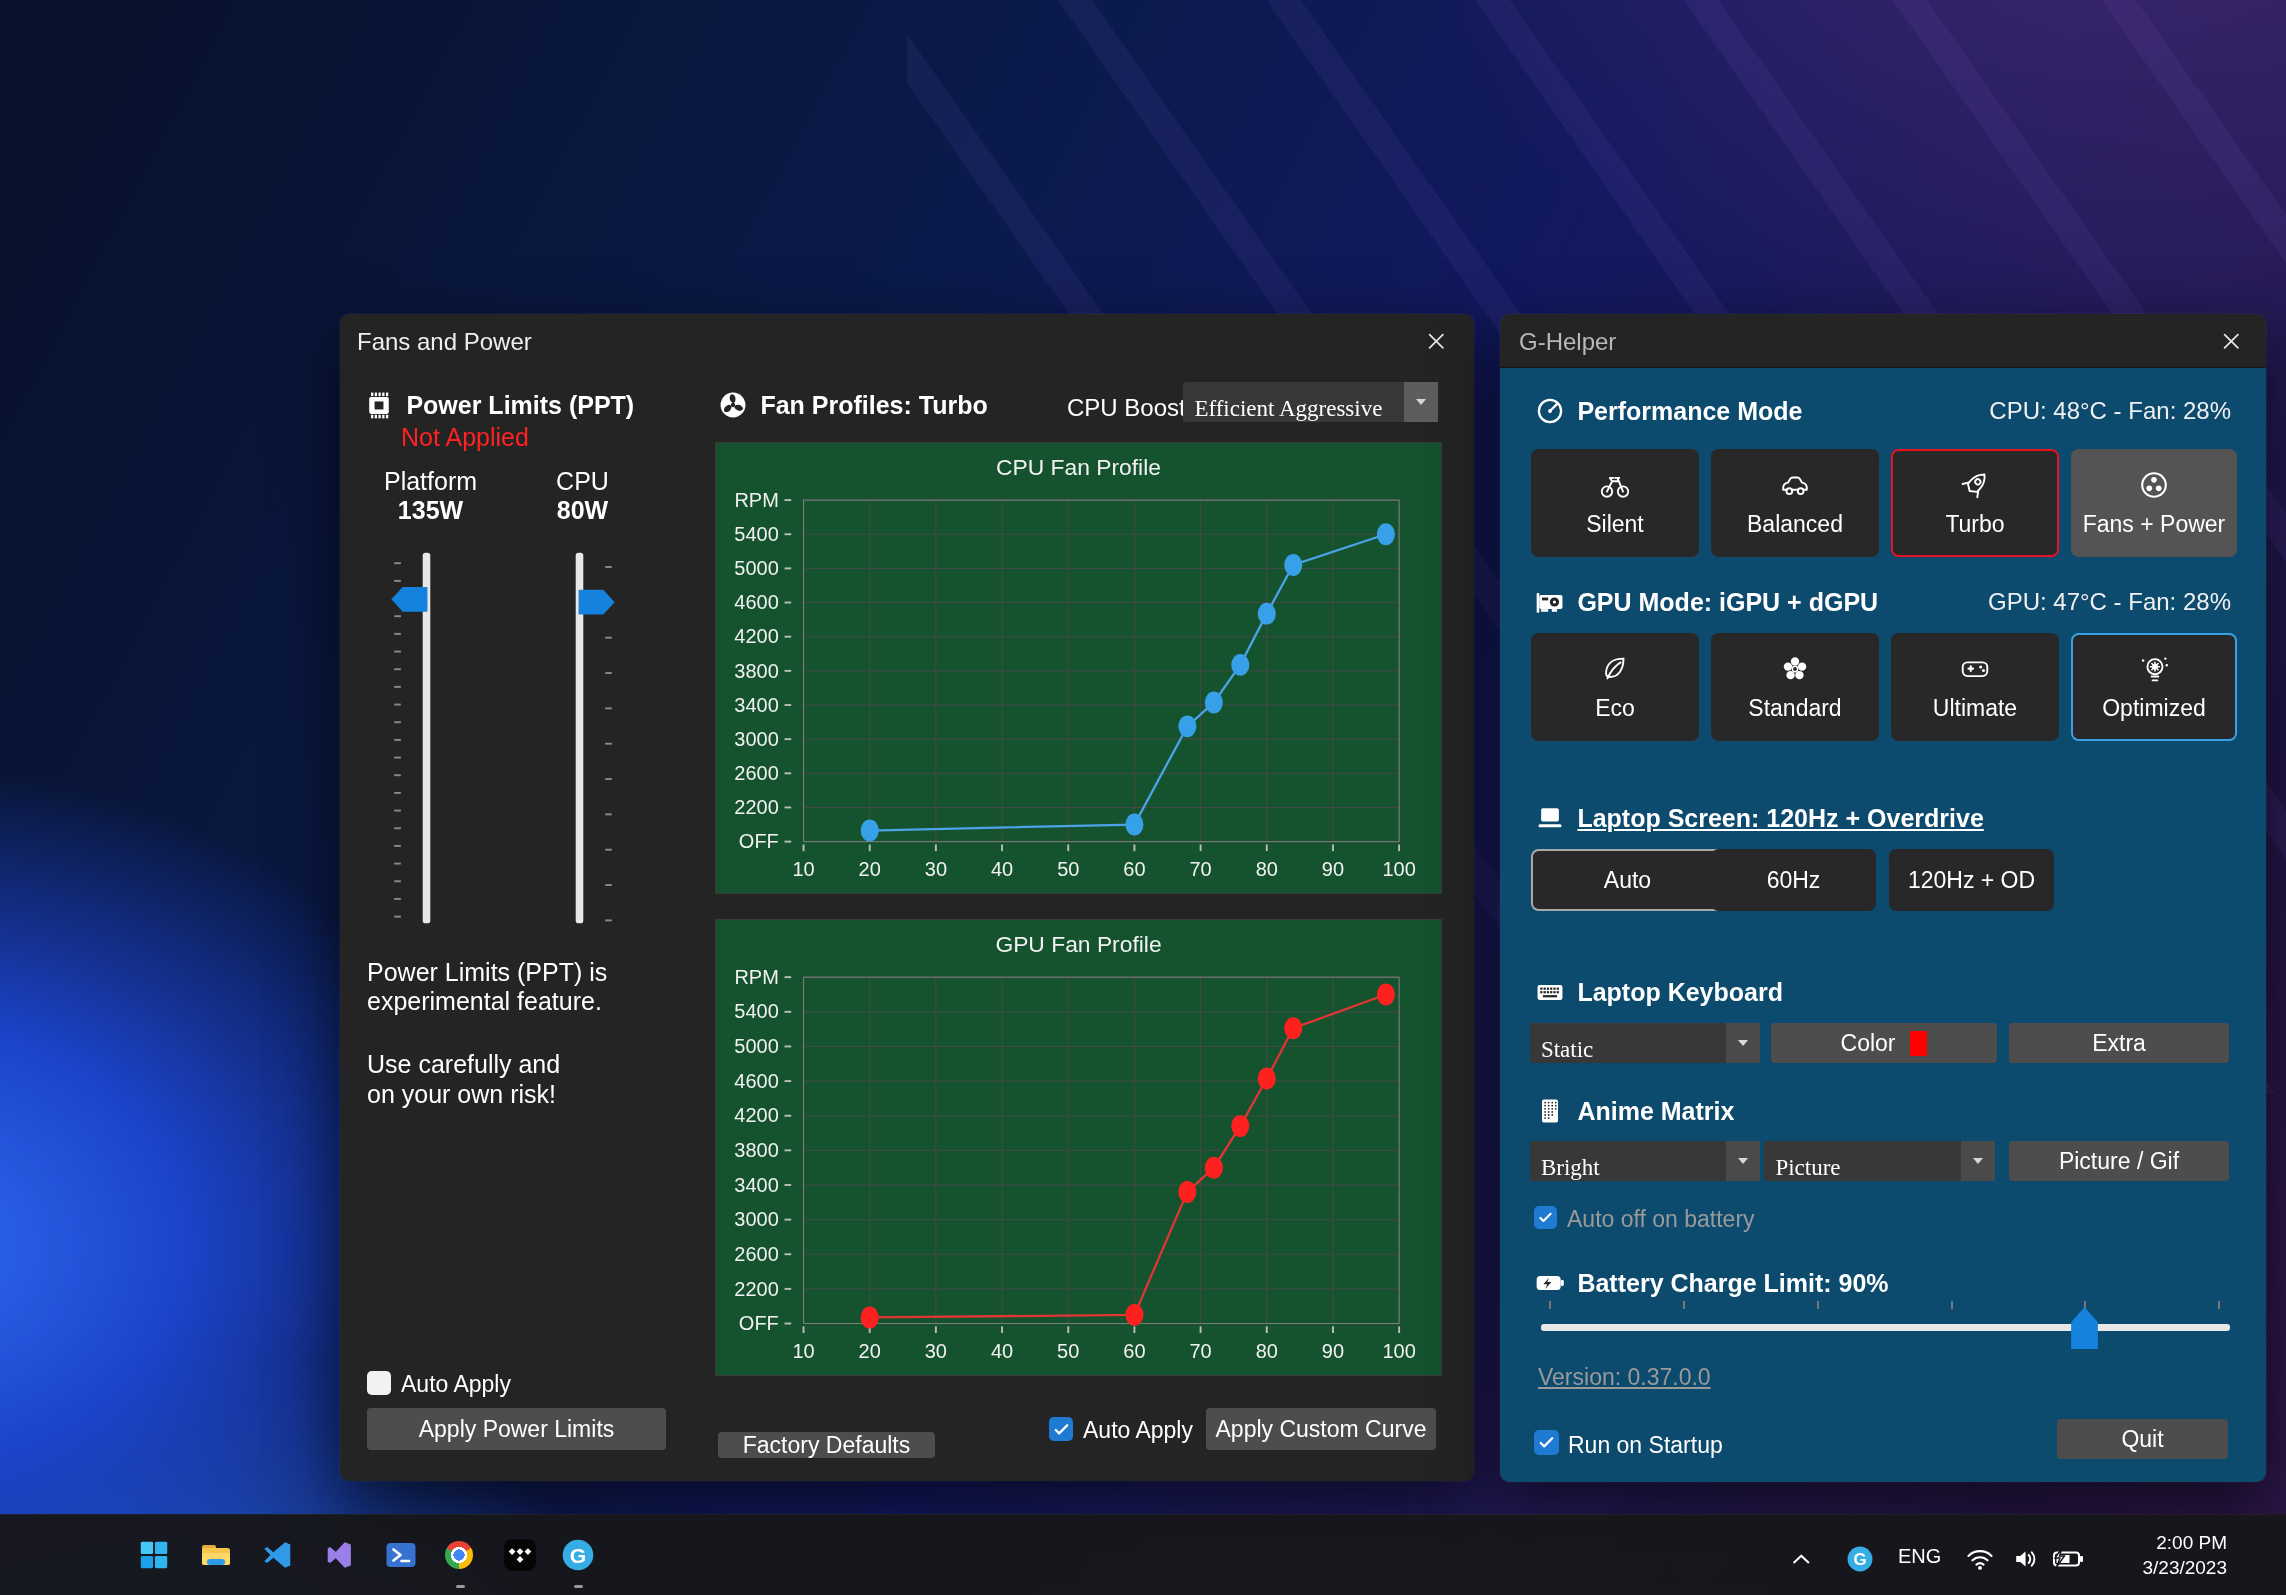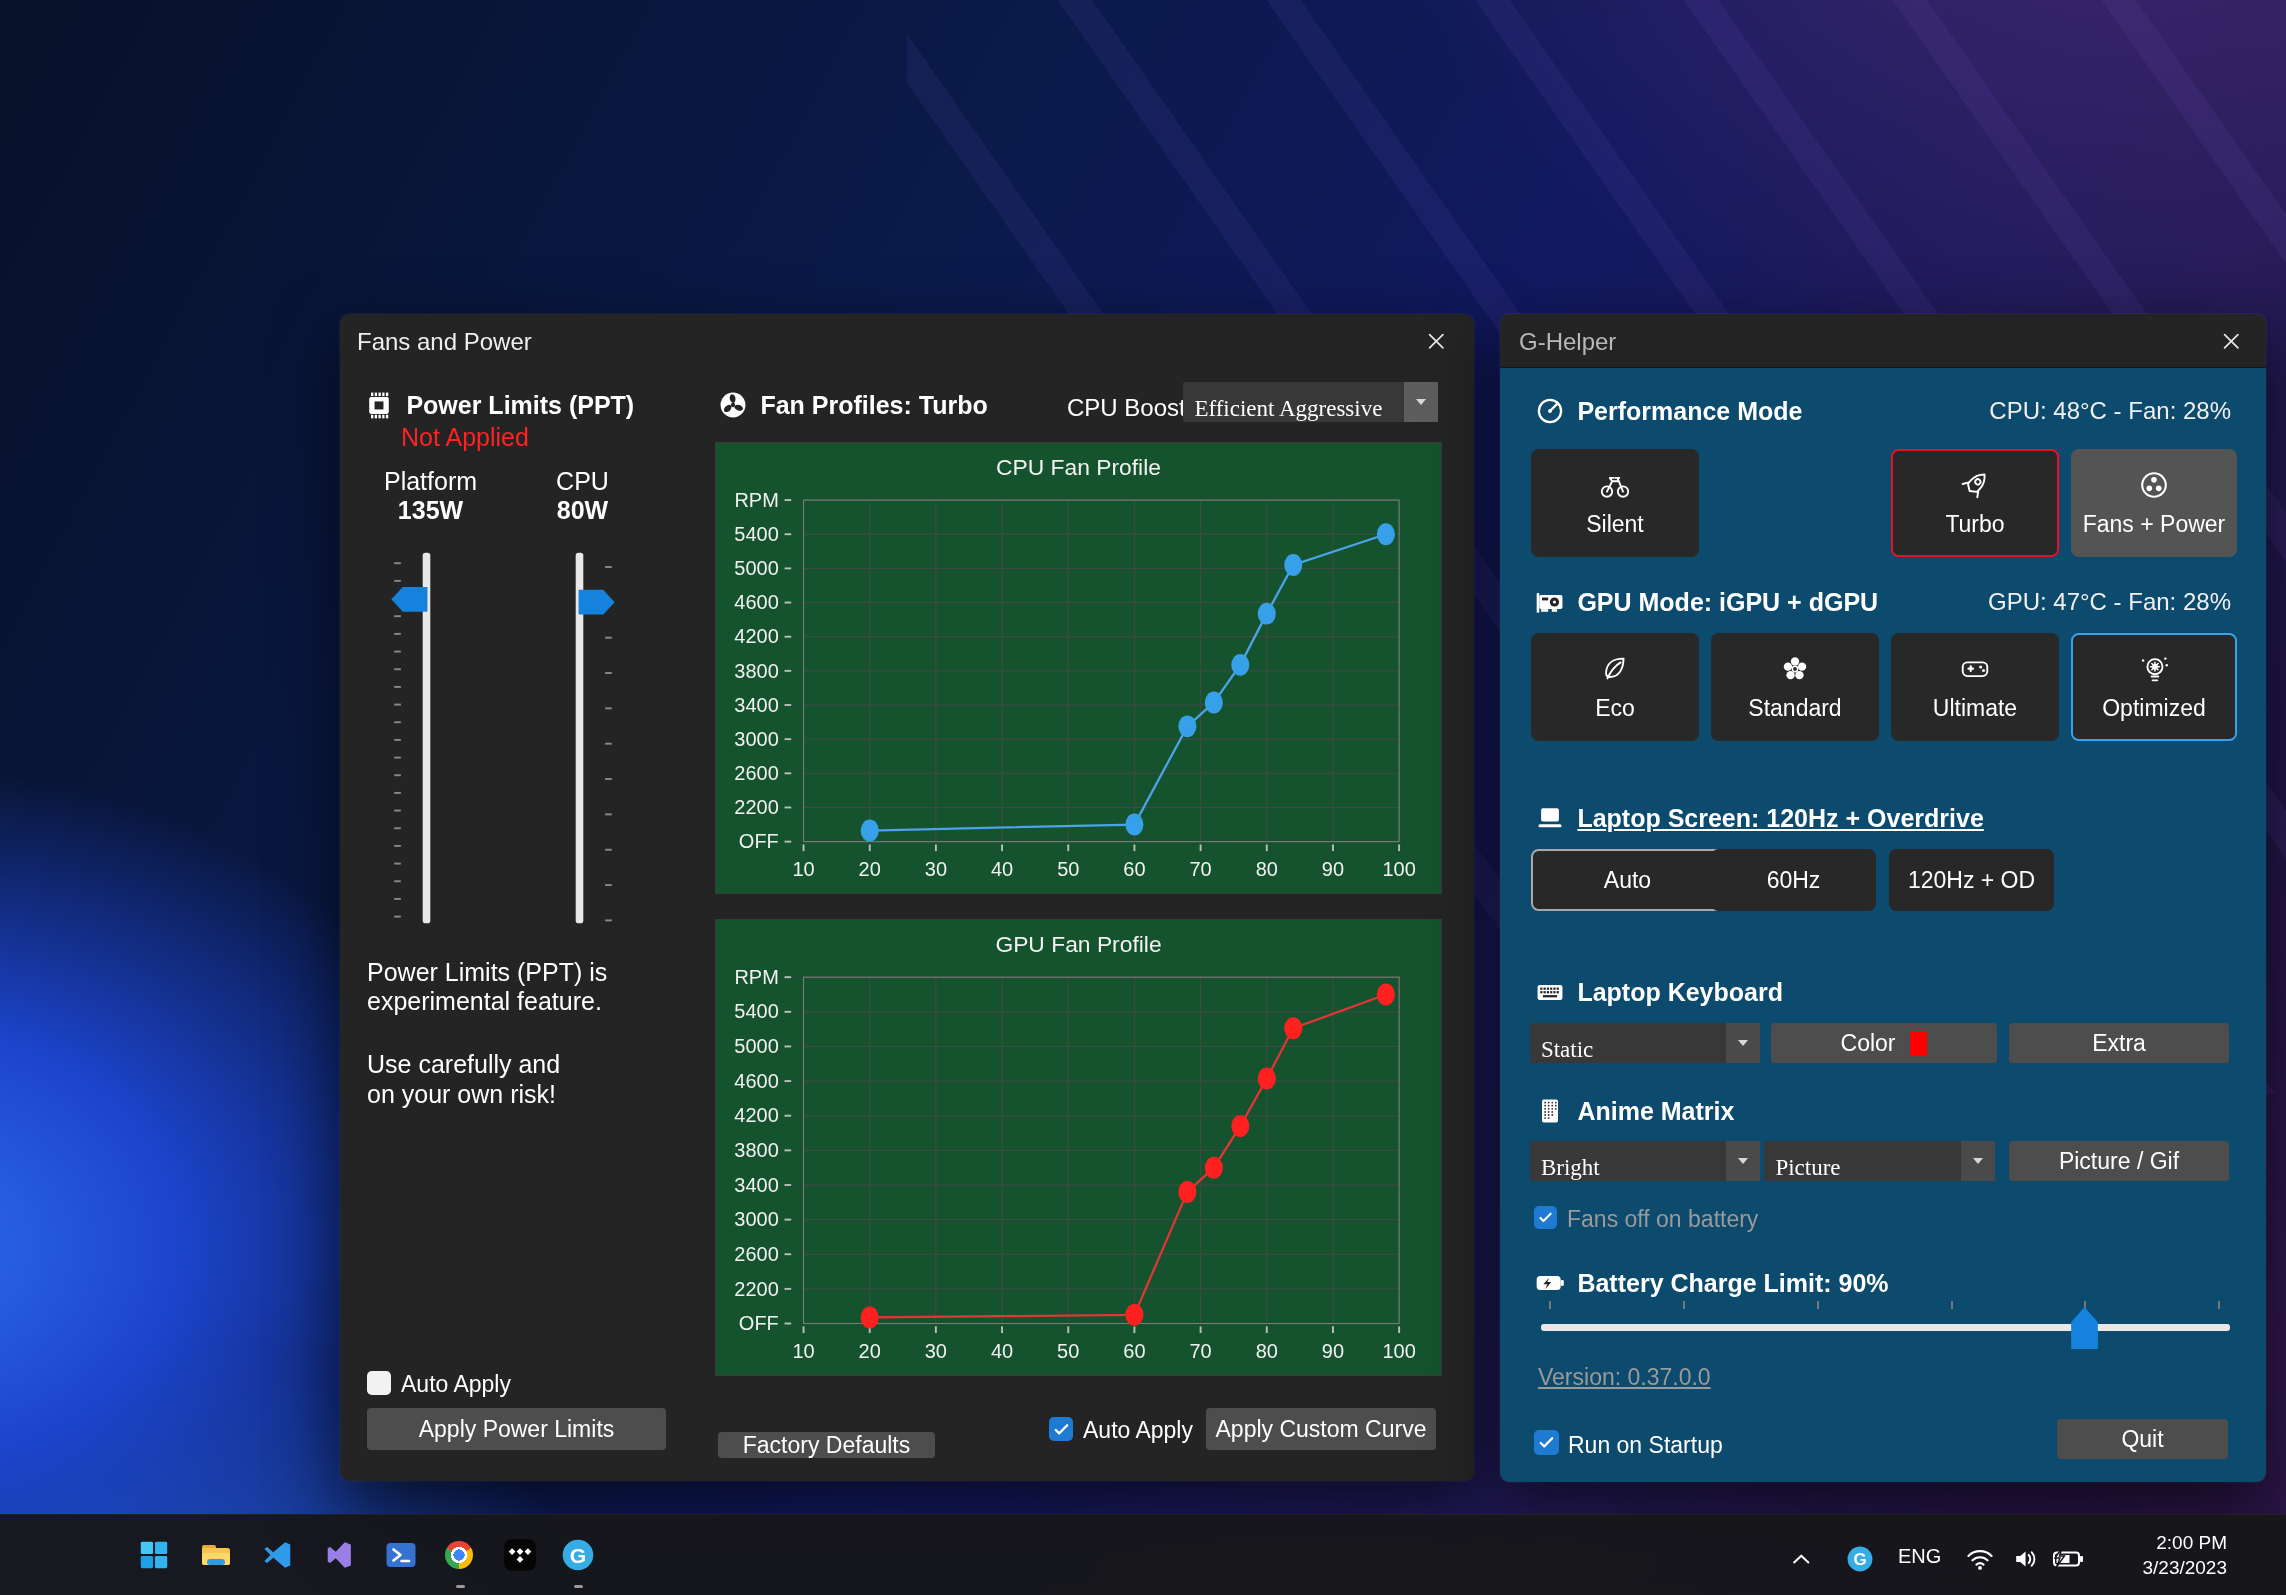--- a/index.html
+++ b/index.html
@@ -374,20 +374,30 @@
   <div class="modebtn" style="left:31px; top:135px; width:168px; height:108px;">
     <svg width="36" height="34" viewBox="0 0 36 36">
       <g stroke="#fff" stroke-width="2" fill="none" stroke-linecap="round" stroke-linejoin="round">
         <circle cx="9.5" cy="25" r="5.5"></circle>
           <circle cx="26.5" cy="25" r="5.5"></circle>
         <path d="M9.5 25 L15 14 H22 L26.5 25 M15 14 L12.5 10.5 H16.5 M22 14 L20.5 10.5 M18.5 10.5 h4"></path>
       </g>
     </svg>
     <span>Silent</span>
   </div>
+  <div class="modebtn" style="left:211px; top:135px; width:168px; height:108px;">
+    <svg width="36" height="34" viewBox="0 0 36 36">
+      <g stroke="#fff" stroke-width="2" fill="none" stroke-linejoin="round">
+        <path d="M5.5 23 v-2 c0-3 2-5 5-5.5 l2.5-4 c.5-1 1.5-1.5 2.5-1.5 h5 c1 0 2 .5 2.5 1.5 l2.5 4 c3 .5 5 2.5 5 5.5 v2 z"></path>
+        <circle cx="12" cy="24.5" r="3" fill="#282828"></circle>
+          <circle cx="24" cy="24.5" r="3" fill="#282828"></circle>
+      </g>
+    </svg>
+    <span>Balanced</span>
+  </div>
   <div class="modebtn sel-red" style="left:391px; top:135px; width:168px; height:108px;">
     <svg width="36" height="34" viewBox="0 0 36 36">
       <g transform="rotate(42 18 18)" stroke="#fff" stroke-width="2" fill="none" stroke-linejoin="round" stroke-linecap="round">
         <path d="M18 3 c4.5 4 6.5 9 6.5 14 v5 L18 26.5 11.5 22 v-5 C11.5 12 13.5 7 18 3 z"></path>
         <circle cx="18" cy="13.5" r="2.8"></circle>
         <path d="M11.5 20 l-4 6 M24.5 20 l4 6"></path>
       </g>
     </svg>
     <span>Turbo</span>
   </div>
@@ -559,21 +569,21 @@
     <span class="sel-arrow-box">
         <span class="caret"></span>
       </span>
   </div>
   <div class="gbtn" style="left:509px; top:827px; width:220px; height:40px;">Picture / Gif</div>
   <div class="cb on" style="left:34px; top:892px; width:23px; height:23px;">
     <svg width="17" height="17" viewBox="0 0 20 20">
       <path d="M4 10.5 l3.6 3.6 L16 5.5" stroke="#fff" stroke-width="2.4" fill="none" stroke-linecap="round" stroke-linejoin="round"></path>
     </svg>
   </div>
-  <div class="cb-label muted" style="left:67px; top:892px;">Fans off on battery</div>
+  <div class="cb-label muted" style="left:67px; top:892px;">Auto off on battery</div>
 
   <div class="sec-head" style="left:34px; top:952px;">
     <svg width="32" height="32" viewBox="0 0 36 36">
       <rect x="3" y="10" width="27" height="16" rx="4" fill="#fff"></rect>
       <rect x="30" y="14.5" width="3.5" height="7" rx="1.5" fill="#fff"></rect>
       <path d="M17 12 l-6.5 7.5 h4.5 l-2.5 5.5 7-8 h-4.5 z" fill="#242424"></path>
     </svg>
     <span class="sec-title">Battery Charge Limit: 90%</span>
   </div>
   <div id="battery-ticks">

